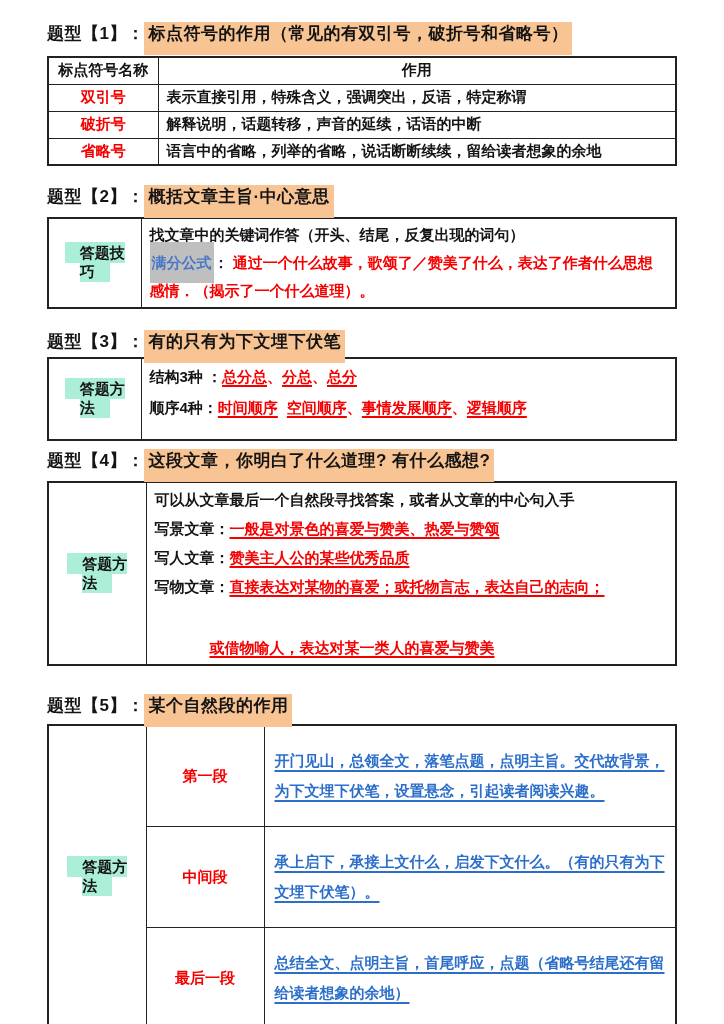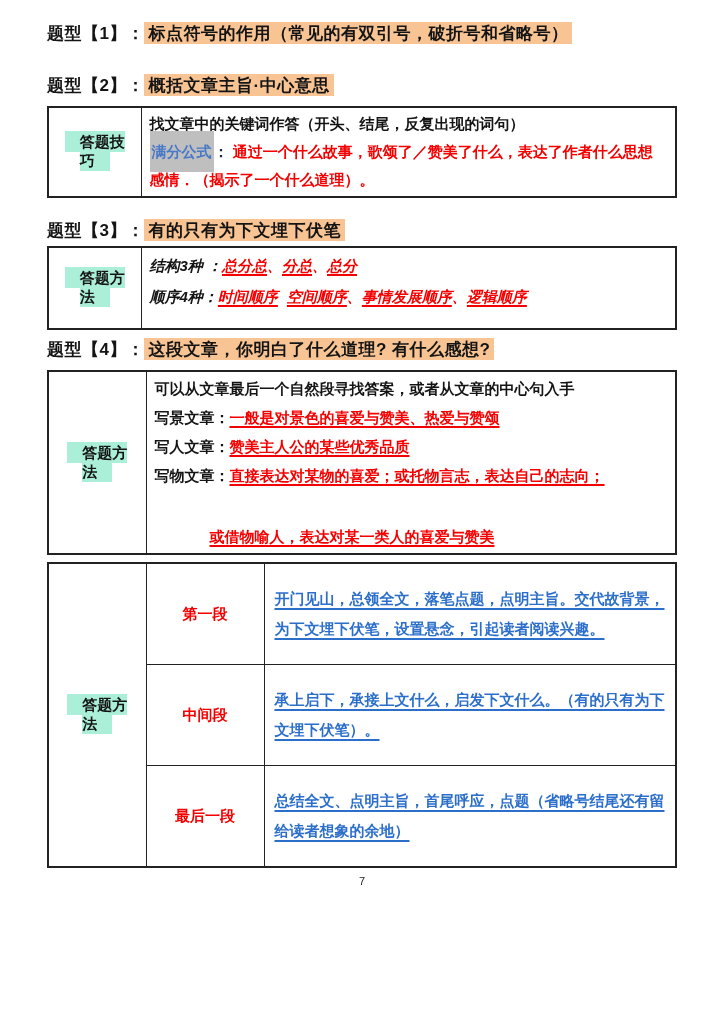--- a/index.html
+++ b/index.html
@@ -24,23 +24,23 @@
   }
   .title-red{color:var(--red);}
   .subtitle{
     margin-top:5px;text-align:center;color:var(--red);
     font-size:19px;letter-spacing:.5px;
     text-decoration:underline wavy rgba(170,170,170,.75);
     text-decoration-thickness:1px;text-underline-offset:6px;
   }
   .content{margin:0 47px;}
   .qhead{font-size:17px;letter-spacing:.5px;}
-  .qhead .hl{background:var(--highlight-orange);padding:2px 4px 1px 4px;}
+  .qhead .hl{background:var(--highlight-orange);padding:2px 4px 12px 4px;}
   .h1{margin-top:22px;}
-  .h2{margin-top:29px;}
+  .h2{margin-top:19px;}
   .h3{margin-top:21px;}
   .h4{margin-top:8px;}
   .h5{margin-top:28px;}
   table.tbl{
     width:100%;border-collapse:collapse;border:2px solid #222222;
     table-layout:fixed;
   }
   table.tbl td{
     border:1.3px solid #222222;font-size:15px;padding:2px 8px;
     vertical-align:middle;
@@ -52,21 +52,21 @@
   .t5{margin-top:7px;}
   .t1 td{height:27px;}
   .t1 .c1{width:110px;text-align:center;}
   .t1 .hdr{text-align:center;}
   .red-name{color:var(--red);text-align:center;}
   .lblcell{width:93px;text-align:center;}
   .t4 .lblcell,.t5 .lblcell{width:98px;}
   .teal{background:var(--highlight-teal);padding:2px 15px;}
   .bodycell{padding:6px 10px;}
   .line{line-height:28px;}
-  .t3 .bodycell{padding-bottom:16px;font-style:italic;}
+  .t3 .bodycell{padding-bottom:16px;}
   .t3 .line{line-height:31px;}
   .t4 .line{line-height:29px;}
   .formula-lbl{color:var(--formula-label-blue);background:var(--highlight-gray);padding:12px 2px;}
   .fcolon{color:#1c2b4a;}
   .red{color:var(--red);}
   .red-ul{
     color:var(--red);text-decoration:underline;
     text-decoration-thickness:1.5px;text-underline-offset:3px;
   }
   .gap{display:inline-block;width:9px;}
@@ -85,20 +85,40 @@
 
 <div class="page">
 
 
 
   <div class="content">
 
     <div class="qhead h1">
       <span>题型【1】：</span><span class="hl">标点符号的作用（常见的有双引号，破折号和省略号）</span>
     </div>
+    <table class="tbl t1">
+      <tbody>
+          <tr>
+        <td class="c1 hdr">标点符号名称</td>
+        <td class="hdr">作用</td>
+      </tr>
+      <tr>
+        <td class="c1 red-name">双引号</td>
+        <td>表示直接引用，特殊含义，强调突出，反语，特定称谓</td>
+      </tr>
+      <tr>
+        <td class="c1 red-name">破折号</td>
+        <td>解释说明，话题转移，声音的延续，话语的中断</td>
+      </tr>
+      <tr>
+        <td class="c1 red-name">省略号</td>
+        <td>语言中的省略，列举的省略，说话断断续续，留给读者想象的余地</td>
+      </tr>
+    </tbody>
+      </table>
 
     <div class="qhead h2">
       <span>题型【2】：</span><span class="hl">概括文章主旨·中心意思</span>
     </div>
     <table class="tbl t2">
       <tbody>
           <tr>
         <td class="lblcell">
           <span class="teal">答题技巧</span>
         </td>
@@ -154,20 +174,23 @@
             <span>写物文章：</span><span class="red-ul">直接表达对某物的喜爱；或托物言志，表达自己的志向；</span>
           </div>
           <div class="line indent">
             <span class="red-ul">或借物喻人，表达对某一类人的喜爱与赞美</span>
           </div>
         </td>
       </tr>
     </tbody>
       </table>
 
+    <div class="qhead h5">
+      <span>题型【5】：</span><span class="hl">某个自然段的作用</span>
+    </div>
     <table class="tbl t5">
       <tbody>
           <tr>
         <td class="lblcell" rowspan="3">
           <span class="teal">答题方法</span>
         </td>
         <td class="c2 red-name">第一段</td>
         <td class="bluecell">
           <span class="blue-ul">开门见山，总领全文，落笔点题，点明主旨。交代故背景，为下文埋下伏笔，设置悬念，引起读者阅读兴趣。</span>
         </td>

